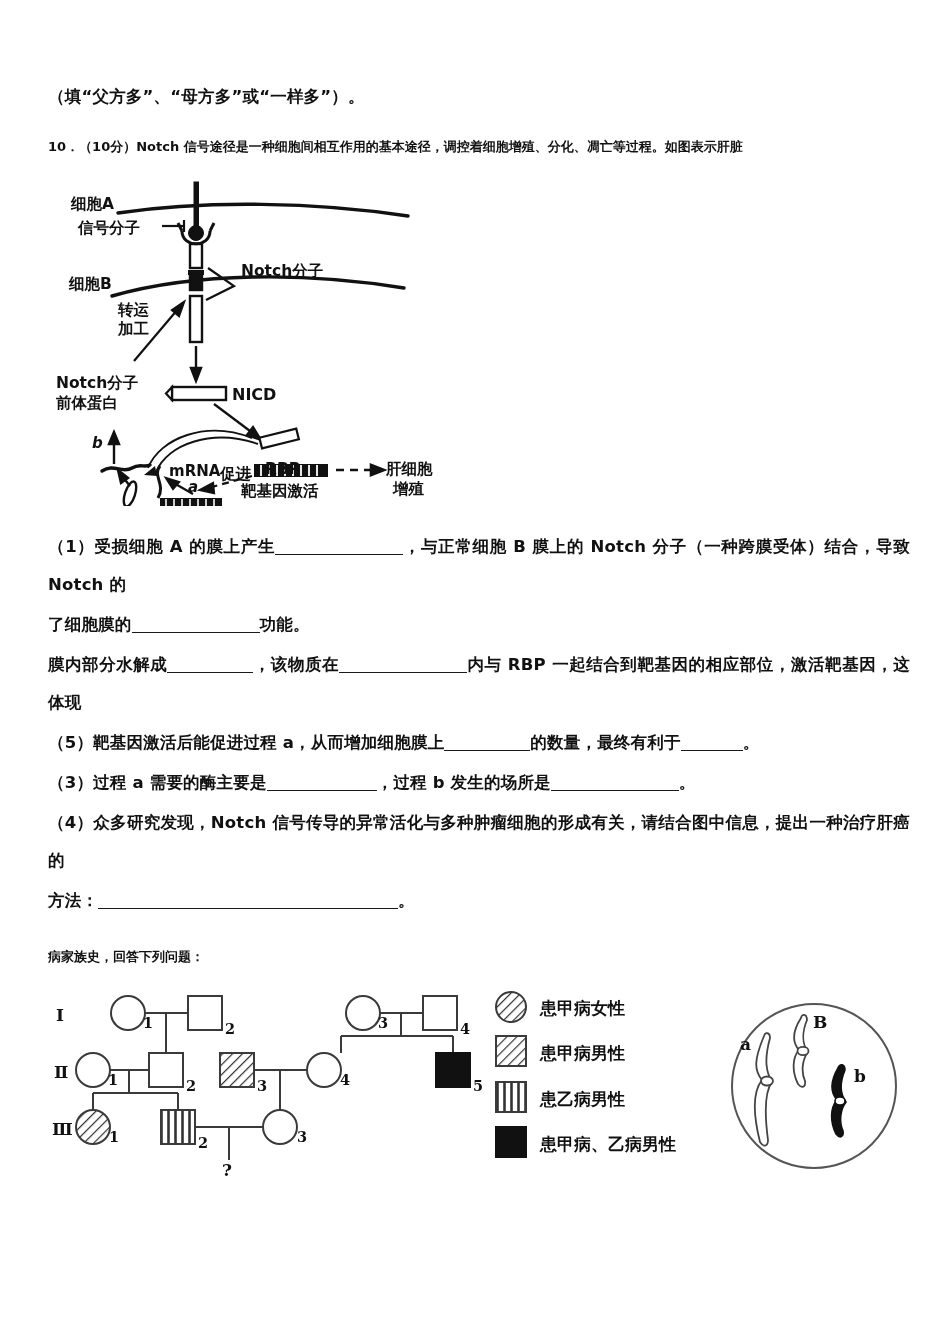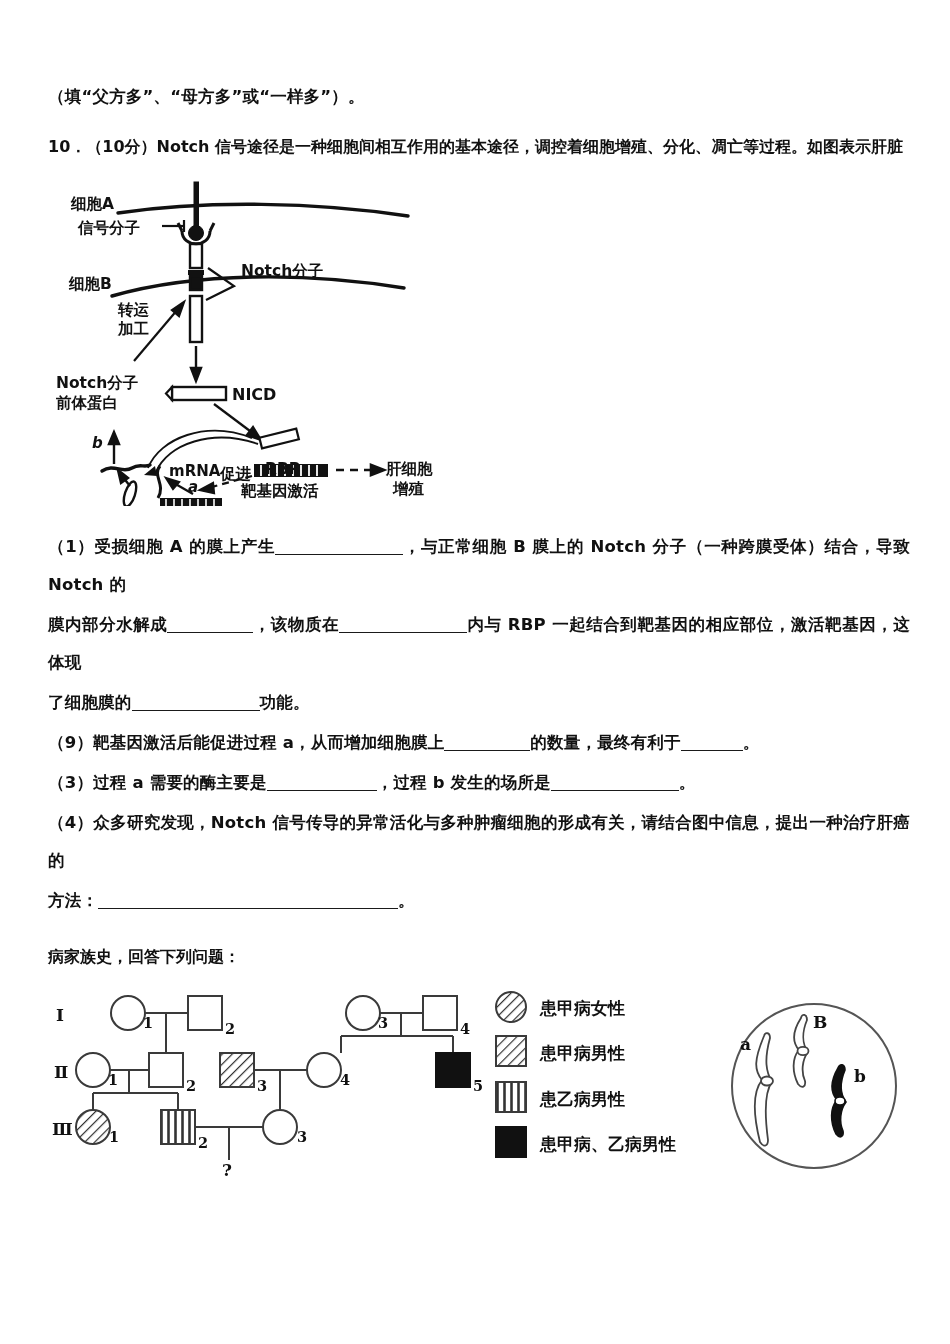--- a/index.html
+++ b/index.html
@@ -34,21 +34,21 @@
   .para {
     font-size: 16.5px;
     line-height: 38px;
     letter-spacing: 0.2px;
     text-align: justify;
     font-weight: 700;
     margin: 0 0 2px 0;
     color: #111;
   }
   .lead {
-    font-size: 16px;
+    font-size: 13px;
     line-height: 38px;
     font-weight: 700;
     margin: 0 0 4px 0;
   }
   .qnum { font-weight: 700; }
   .blank {
     display: inline-block;
     border-bottom: 1.6px solid #1a1a1a;
     vertical-align: -3px;
     height: 14px;
@@ -248,28 +248,28 @@
       </g>
     </svg>
   </div>
 
   <div class="spacer-md"></div>
 
   <p class="para cjk">
     <span>（1）受损细胞 A 的膜上产生</span><span class="blank b-xl"></span><span>，与正常细胞 B 膜上的 Notch 分子（一种跨膜受体）结合，导致 Notch 的</span>
   </p>
   <p class="para cjk">
+    <span>了细胞膜的</span><span class="blank b-xl"></span><span>功能。</span>
+  </p>
+  <p class="para cjk">
     <span>膜内部分水解成</span><span class="blank b-m"></span><span>，该物质在</span><span class="blank b-xl"></span><span>内与 RBP 一起结合到靶基因的相应部位，激活靶基因，这体现</span>
   </p>
-  <p class="para cjk">
-    <span>了细胞膜的</span><span class="blank b-xl"></span><span>功能。</span>
-  </p>
-
-  <p class="para cjk">
-    <span>（9）靶基因激活后能促进过程 a，从而增加细胞膜上</span><span class="blank b-m"></span><span>的数量，最终有利于</span><span class="blank b-s"></span><span>。</span>
+
+  <p class="para cjk">
+    <span>（5）靶基因激活后能促进过程 a，从而增加细胞膜上</span><span class="blank b-m"></span><span>的数量，最终有利于</span><span class="blank b-s"></span><span>。</span>
   </p>
 
   <p class="para cjk">
     <span>（3）过程 a 需要的酶主要是</span><span class="blank b-l"></span><span>，过程 b 发生的场所是</span><span class="blank b-xl"></span><span>。</span>
   </p>
 
   <p class="para cjk">（4）众多研究发现，Notch 信号传导的异常活化与多种肿瘤细胞的形成有关，请结合图中信息，提出一种治疗肝癌的</p>
   <p class="para cjk">
     <span>方法：</span><span class="blank b-xxl"></span><span>。</span>
   </p>

